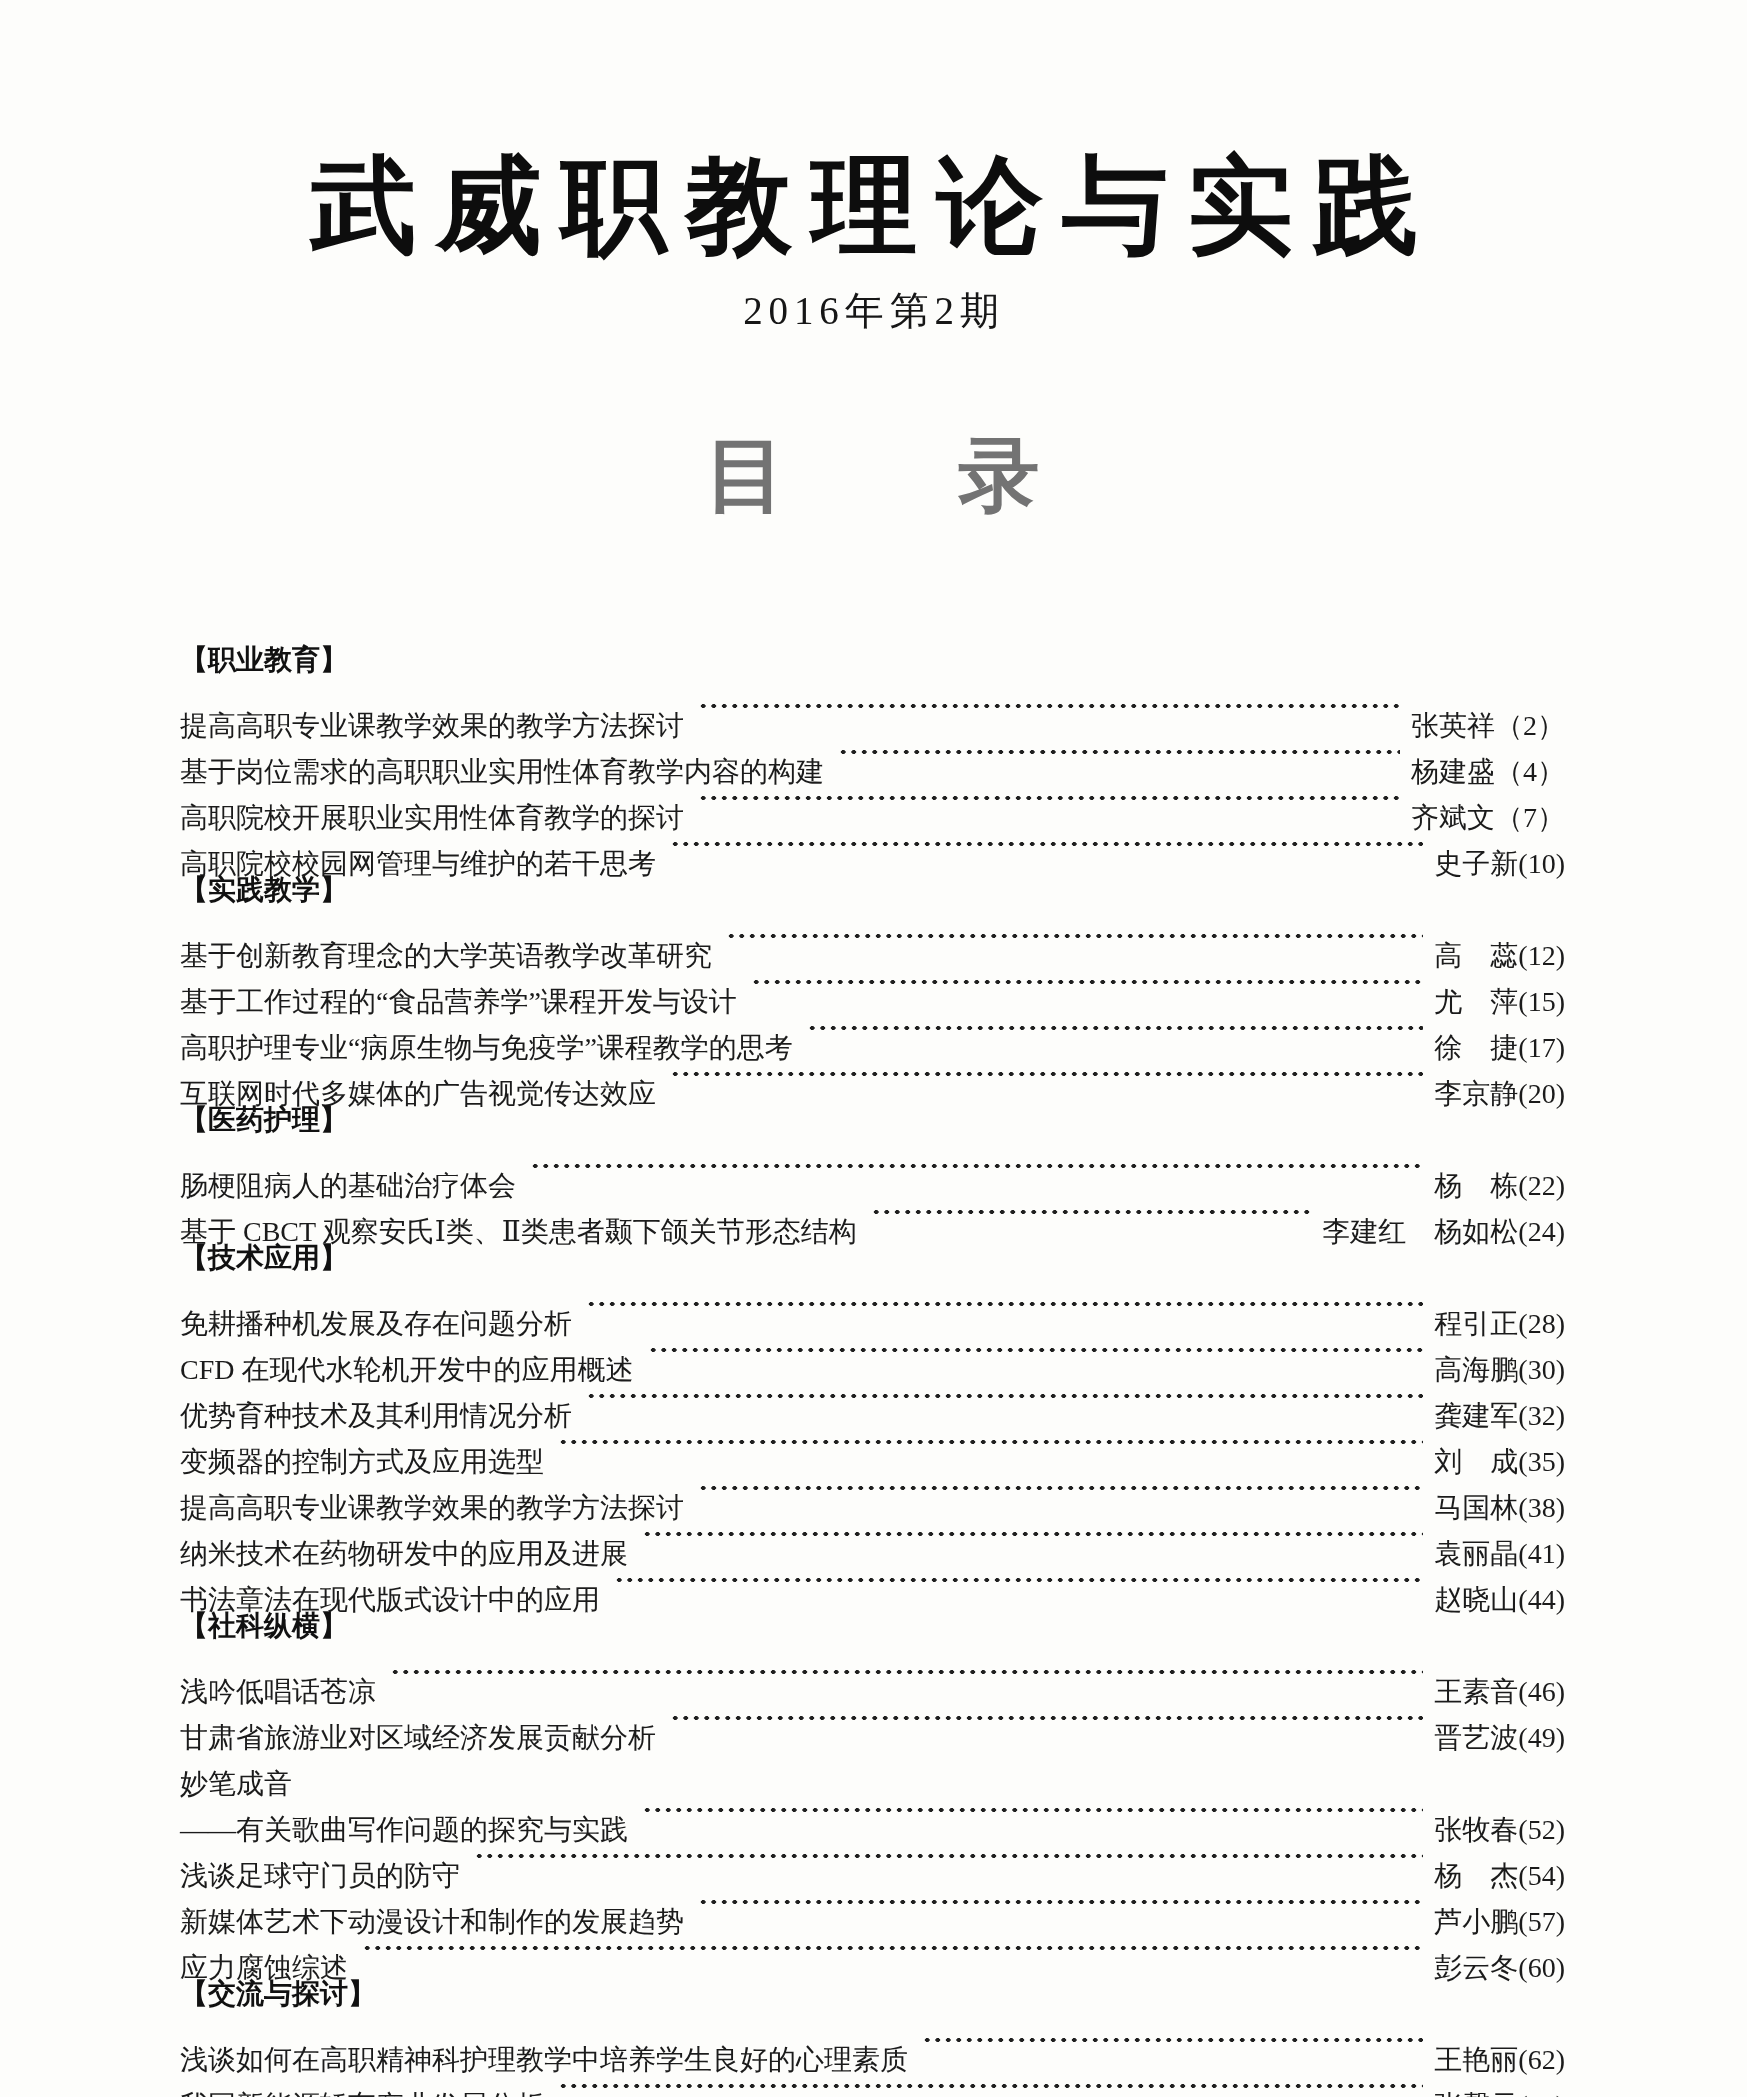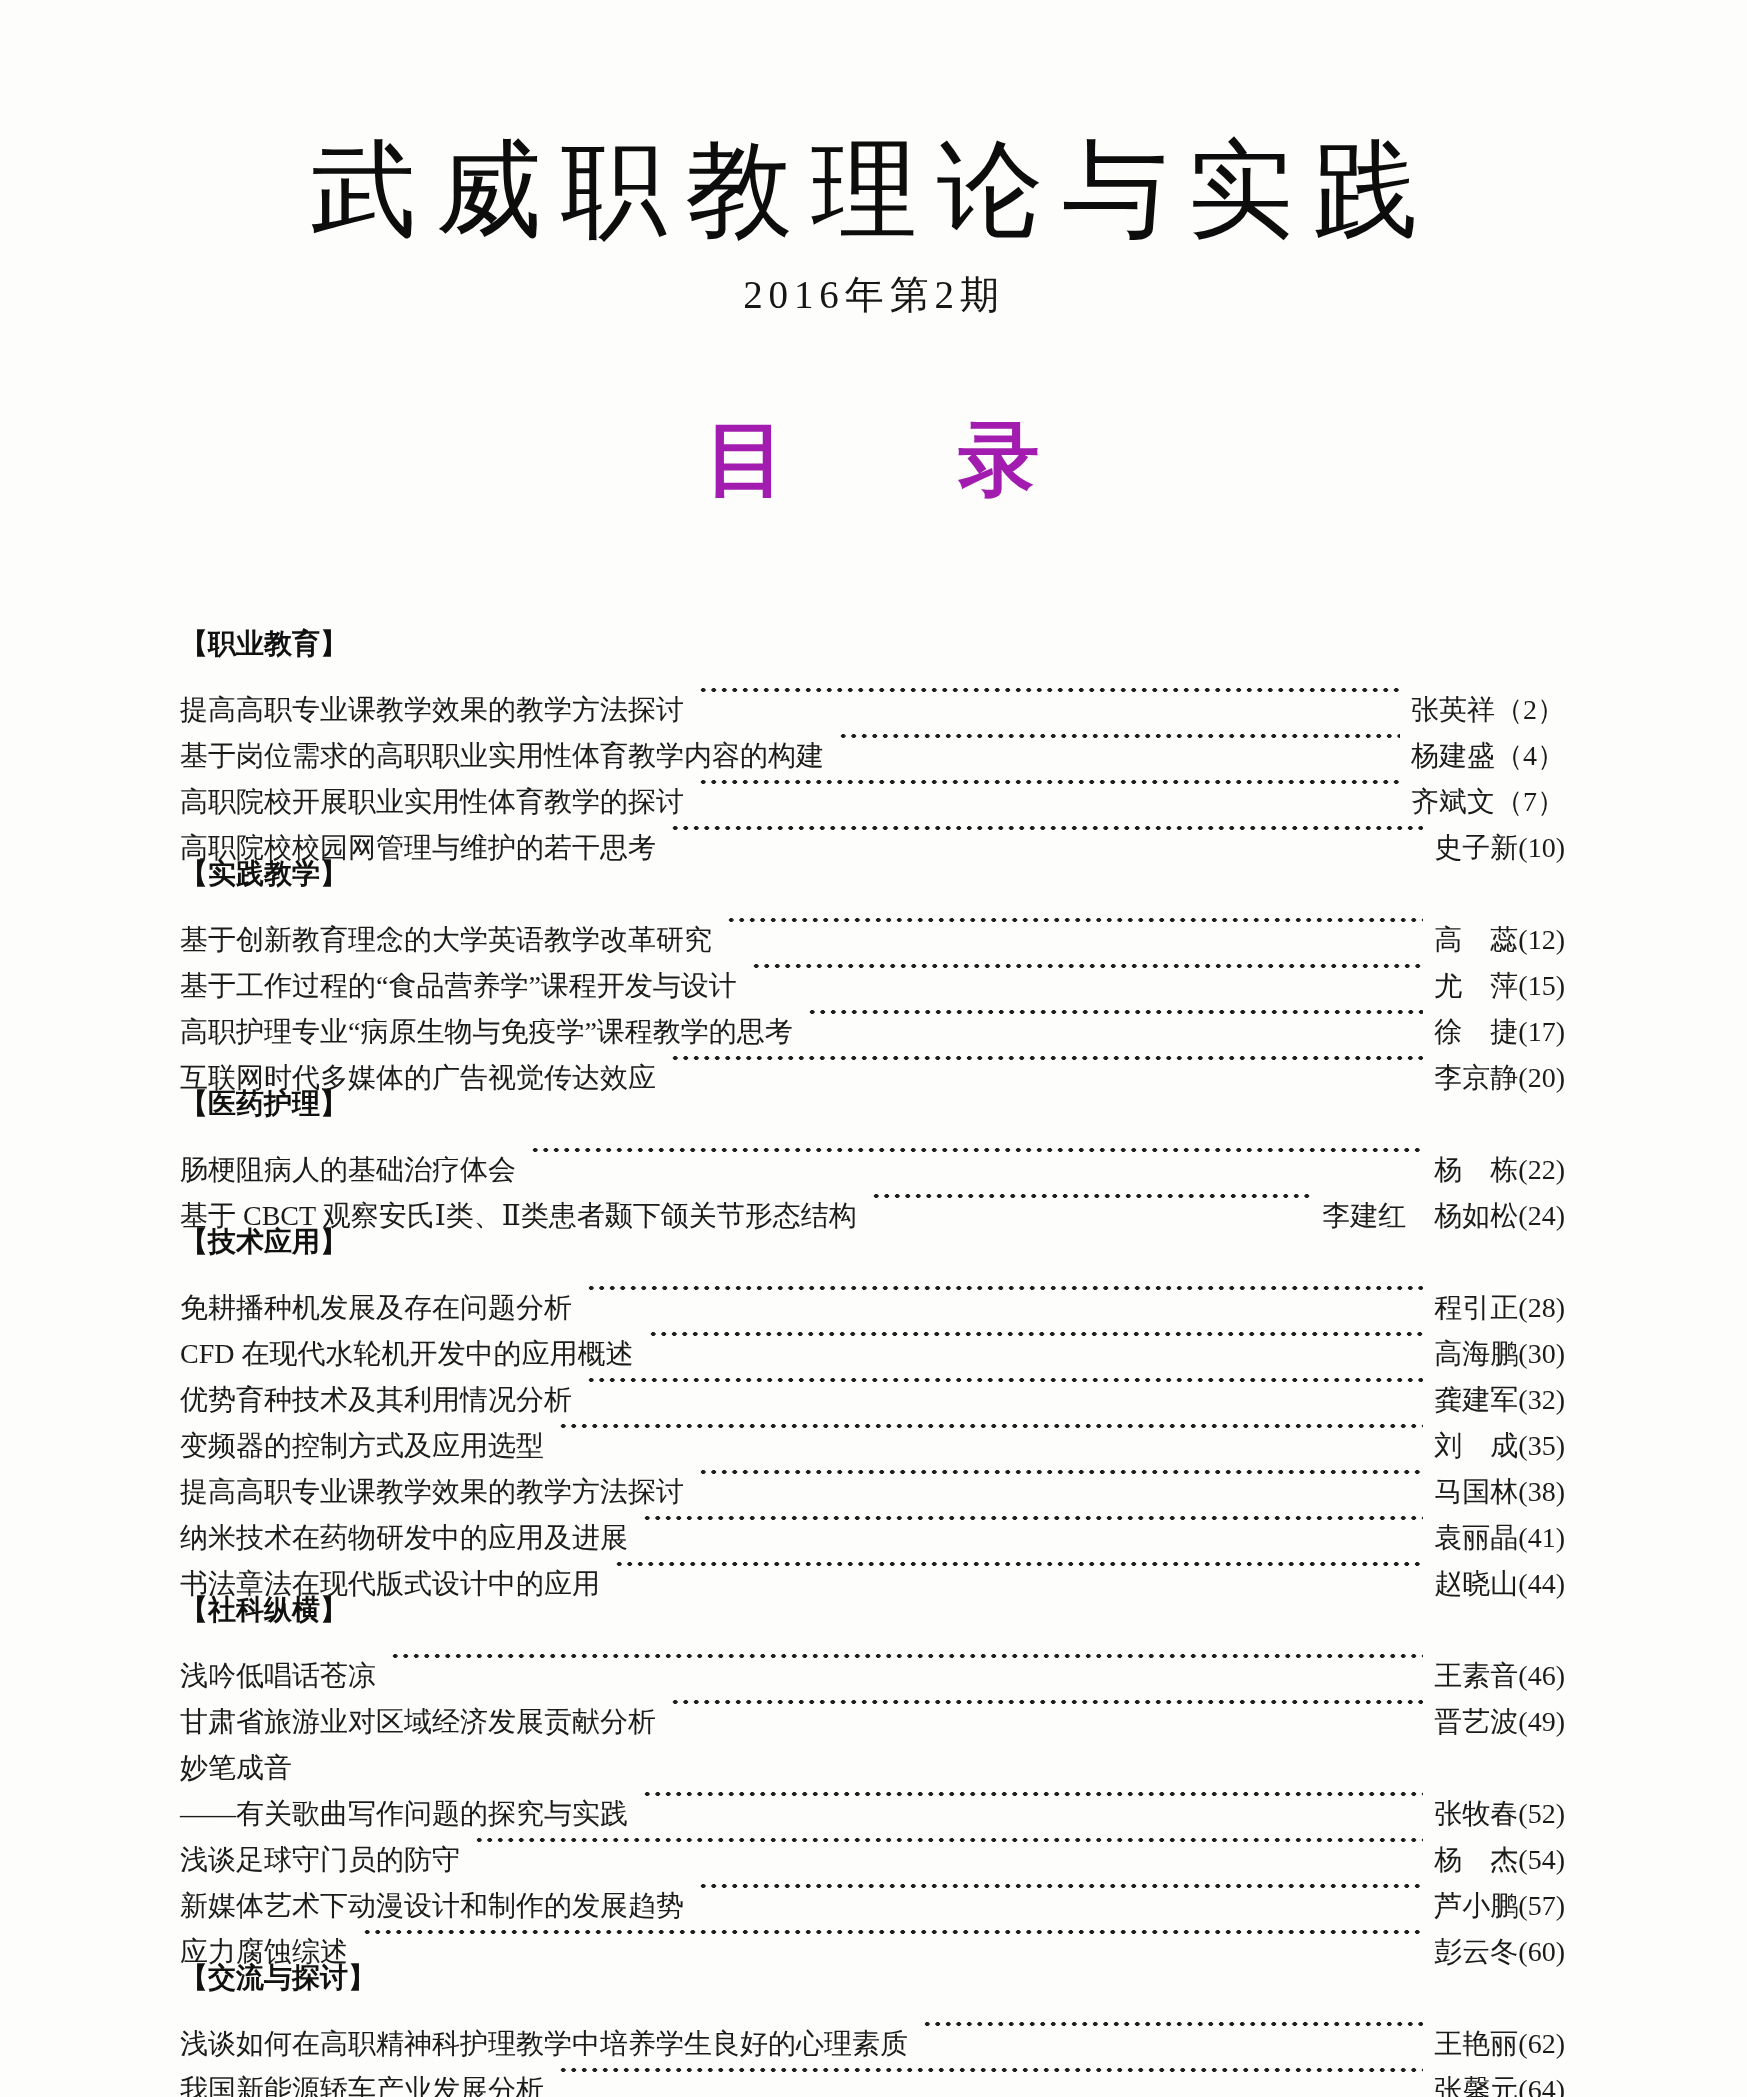--- a/index.html
+++ b/index.html
@@ -13,41 +13,41 @@
     height: 2452px;
     background: #fdfdfb;
     font-family: "Liberation Serif", "DejaVu Serif", serif;
     color: #1b1b1b;
     overflow: hidden;
   }
   .masthead {
     text-align: center;
   }
   .journal-title {
-    margin: 0;
+    margin: 16px;
     padding-top: 138px;
     font-size: 106px;
     line-height: 1.0;
-    font-weight: normal;
+    font-weight: bold;
     letter-spacing: 19.3px;
     color: #0d0d0d;
     white-space: nowrap;
   }
   .issue-line {
     margin-top: 24px;
     font-size: 39px;
     letter-spacing: 5.9px;
     color: #161616;
   }
   .toc-heading {
     margin-top: 84px;
     font-size: 81px;
     font-weight: bold;
     letter-spacing: 3.4px;
-    color: #a21caf;
+    color: #737373;
   }
   .toc {
     margin: 106px 183px 0 180px;
     font-size: 28px;
   }
   .row {
     display: flex;
     align-items: baseline;
     height: 46px;
     line-height: 46px;

